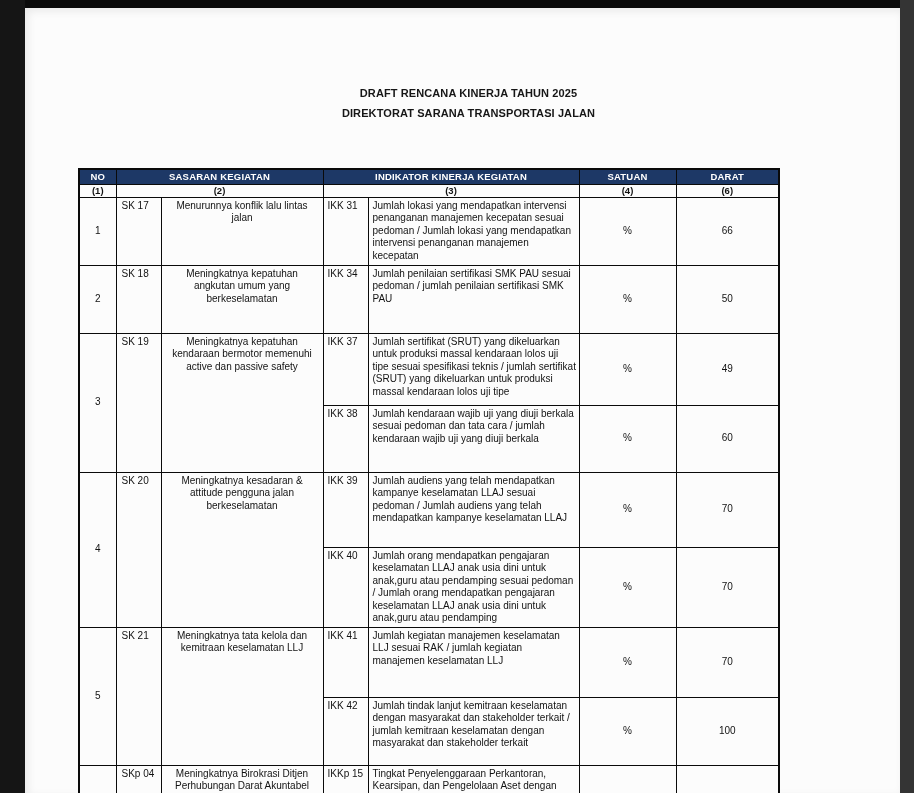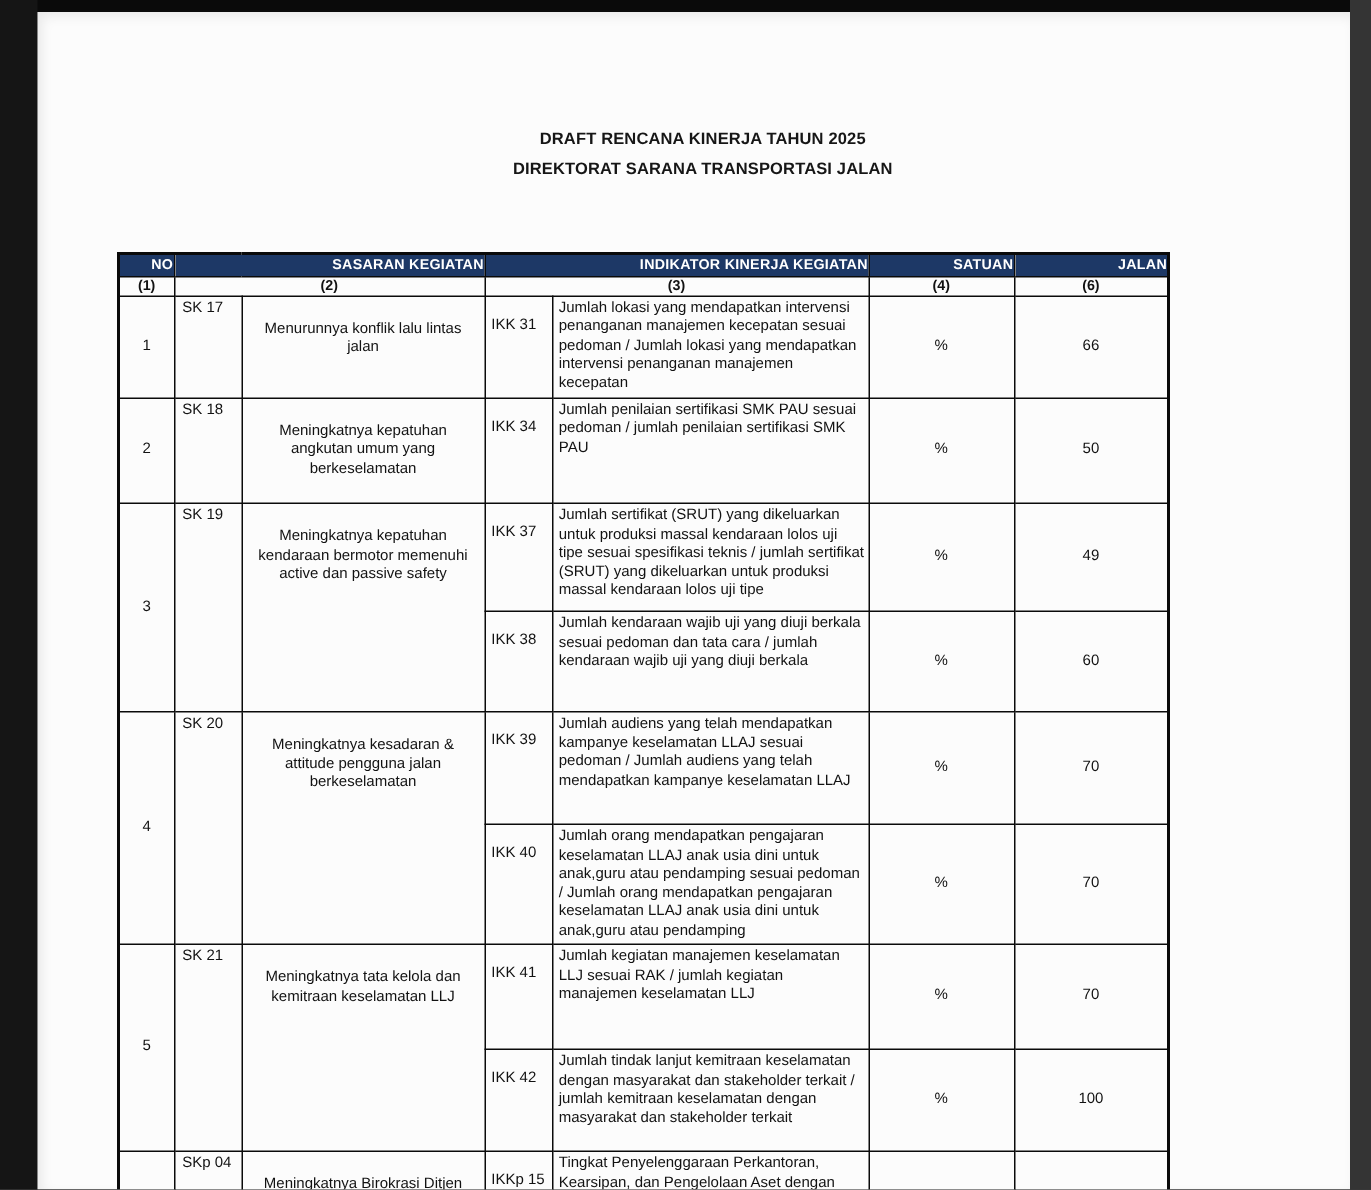--- a/index.html
+++ b/index.html
@@ -17,27 +17,27 @@
   .bar-right{position:absolute;left:900px;top:0;width:14px;height:793px;background:#343434;}
   .page{position:absolute;left:25px;top:8px;width:875px;height:785px;background:var(--page-bg);overflow:hidden;
     box-shadow:inset 3px 3px 8px rgba(0,0,0,0.08);}
   .titles{position:absolute;left:0;top:76px;width:875px;text-align:center;}
   .title-line{font-size:11px;font-weight:bold;color:#161616;line-height:19.5px;letter-spacing:.1px;margin-left:12px;}
   .doc-table{position:absolute;left:53px;top:160px;width:700px;border-collapse:collapse;table-layout:fixed;
     font-size:10px;color:#121212;}
   .doc-table td,.doc-table th{border:1px solid var(--border);overflow:hidden;}
   .doc-table{border:2px solid var(--border);}
   th.hdr{background:var(--header-bg);color:var(--header-text);font-size:9.5px;font-weight:bold;
-    height:15px;text-align:right;letter-spacing:.2px;}
+    height:15px;text-align:center;letter-spacing:.2px;}
   td.subhdr{height:13px;text-align:center;font-weight:bold;font-size:9.5px;background:var(--page-bg);}
   td.cell{vertical-align:top;background:var(--page-bg);line-height:1.25;}
   td.no{vertical-align:middle;text-align:center;}
   td.sk-code{padding:2px 2px 2px 5px;white-space:nowrap;}
-  td.sk-desc{padding:16px 4px;text-align:center;}
-  td.ikk-code{padding:13px 2px 2px 4px;white-space:nowrap;}
+  td.sk-desc{padding:2px 4px;text-align:center;}
+  td.ikk-code{padding:2px 2px 2px 4px;white-space:nowrap;}
   td.ikk-desc{padding:2px 2px 2px 4px;text-align:left;}
   td.satuan,td.target{vertical-align:middle;text-align:center;}
 </style>
 </head>
 <body>
 
 <div class="stage">
   <div class="bar-top"></div>
   <div class="bar-left"></div>
   <div class="bar-right"></div>
@@ -58,21 +58,21 @@
         <col style="width:211px">
         <col style="width:97px">
         <col style="width:103px">
       </colgroup>
       <thead>
         <tr>
           <th class="hdr">NO</th>
           <th class="hdr" colspan="2">SASARAN KEGIATAN</th>
           <th class="hdr" colspan="2">INDIKATOR KINERJA KEGIATAN</th>
           <th class="hdr">SATUAN</th>
-          <th class="hdr">JALAN</th>
+          <th class="hdr">DARAT</th>
         </tr>
         <tr>
           <td class="subhdr">(1)</td>
           <td class="subhdr" colspan="2">(2)</td>
           <td class="subhdr" colspan="2">(3)</td>
           <td class="subhdr">(4)</td>
           <td class="subhdr">(6)</td>
         </tr>
       </thead>
       <tbody>

